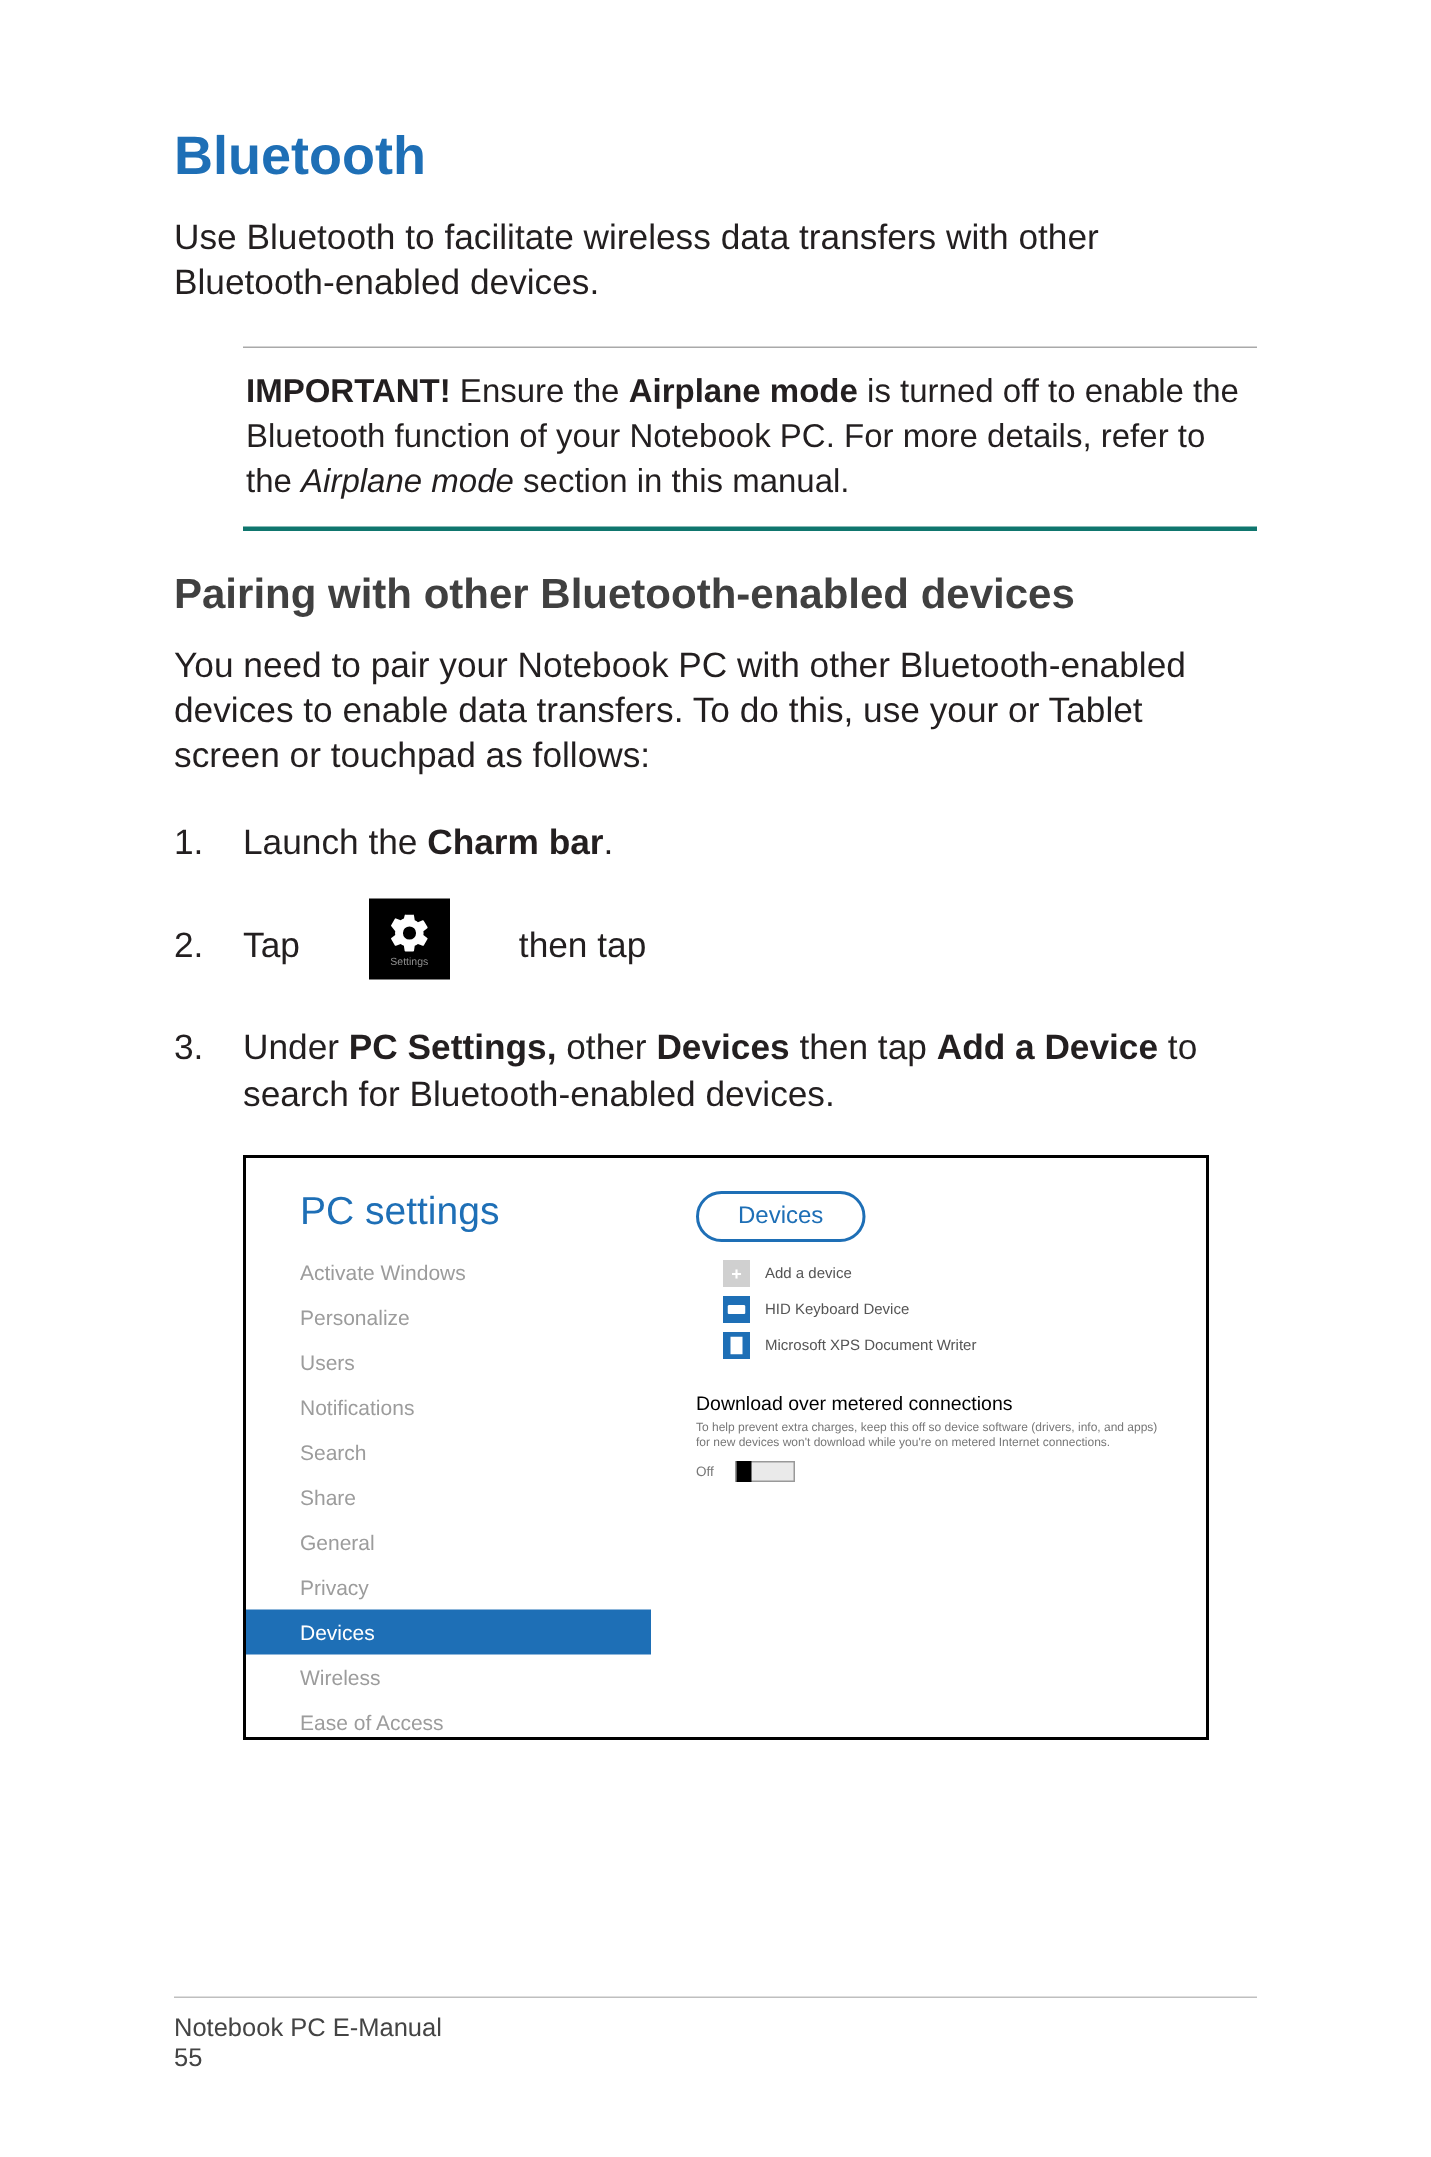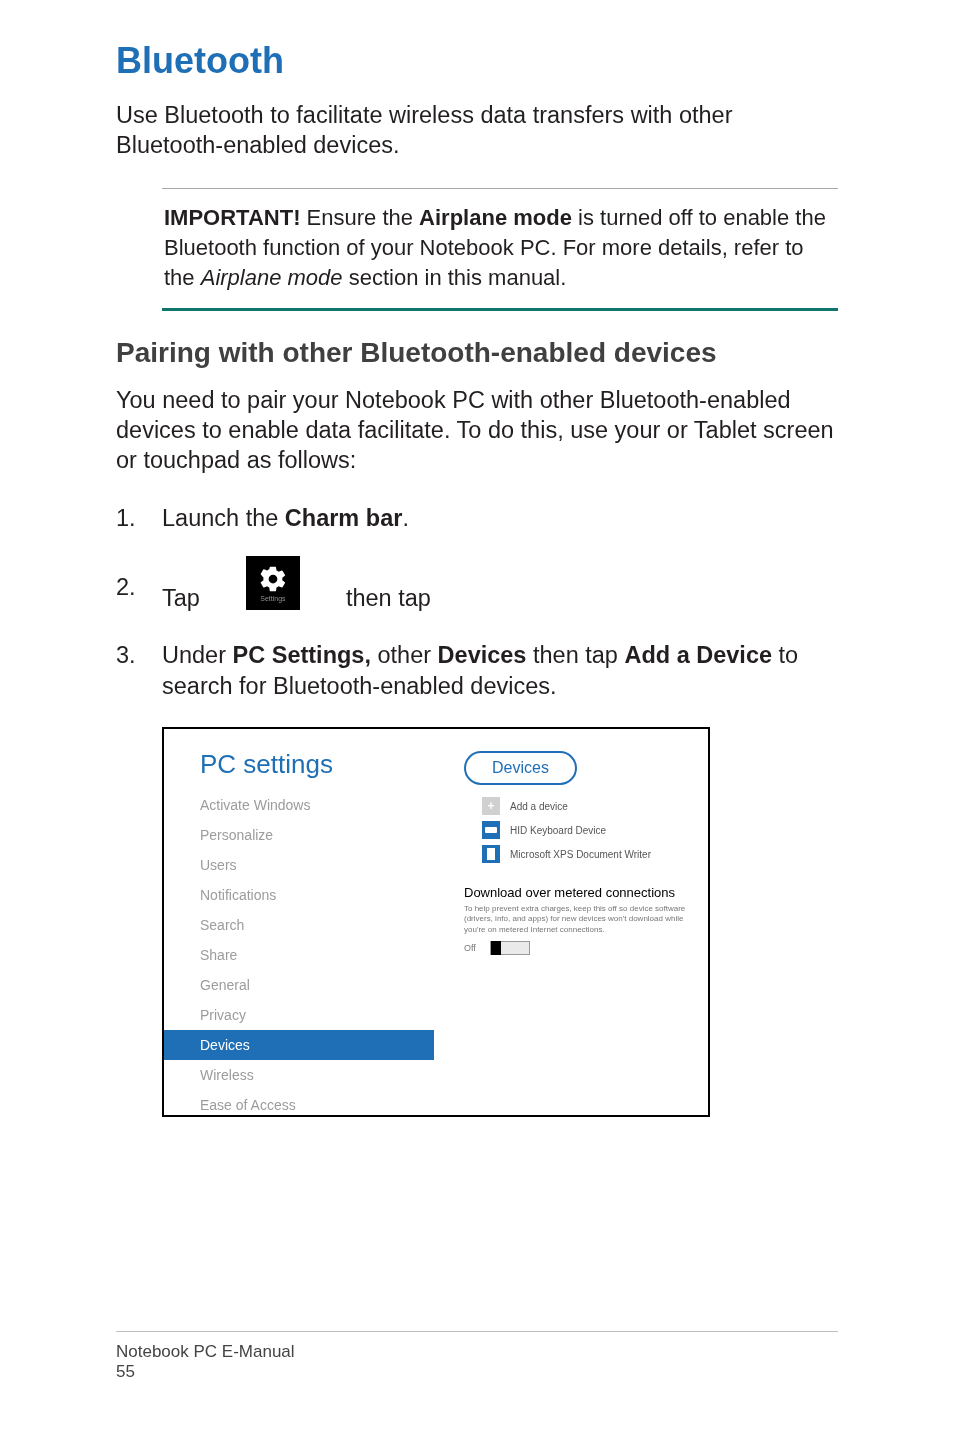--- a/index.html
+++ b/index.html
@@ -1,34 +1,34 @@
 <!DOCTYPE html>
 <html><head>
 <meta charset="utf-8">
 <style>
   * { box-sizing: border-box; margin: 0; padding: 0; }
   html, body { width: 954px; height: 1438px; background: #fff; font-family: "Segoe UI", "Myriad Pro", Arial, sans-serif; color: #231f20; }
-  .page { padding: 40px 116px 0 116px; position: relative; height: 100%; }
+  .page { padding: 83px 116px 0 116px; position: relative; height: 100%; }
   .h1 { color: #1e6fb6; font-weight: 700; font-size: 36px; margin-bottom: 18px; }
   .p { font-size: 23.5px; line-height: 1.28; margin-bottom: 28px; }
   .note-box { margin: 0 0 26px 46px; border-top: 1px solid #a9a9a9; border-bottom: 3px solid #0f766e; padding: 14px 2px 16px 2px; font-size: 22px; line-height: 1.35; }
   .note-box .important { font-weight: 700; }
   .note-box .airplane-bold { font-weight: 700; }
   .note-box .airplane-ital { font-style: italic; }
   .h2 { color: #404040; font-weight: 700; font-size: 28px; margin-bottom: 16px; }
   ol.steps { list-style: none; counter-reset: step; margin-top: 10px; }
   ol.steps > li { font-size: 23.5px; line-height: 1.3; margin-bottom: 26px; display: flex; align-items: flex-start; }
   ol.steps > li .num { width: 46px; flex: 0 0 46px; }
   ol.steps > li .body { flex: 1; }
   .bold { font-weight: 700; }
   .settings-charm { display: inline-flex; flex-direction: column; align-items: center; justify-content: center; width: 54px; height: 54px; background: #000; color: #fff; vertical-align: middle; margin: 0 6px; position: relative; top: -4px; }
   .settings-charm svg { width: 30px; height: 30px; }
   .settings-charm .lbl { font-size: 7px; line-height: 1; margin-top: 1px; color: #8f8f8f; }
 
-  .screenshot { width: 548px; height: 390px; border: 2px solid #000; margin: 18px 0 0 46px; position: relative; background: #fff; overflow: hidden; }
+  .screenshot { width: 644px; height: 390px; border: 2px solid #000; margin: 18px 0 0 46px; position: relative; background: #fff; overflow: hidden; }
   .ss-left { position: absolute; left: 0; top: 0; bottom: 0; width: 270px; background: #fff; }
   .ss-left .title { color: #1e6fb6; font-size: 26px; font-weight: 300; padding: 20px 0 8px 36px; }
   .ss-nav { list-style: none; padding: 2px 0 0 36px; }
   .ss-nav li { font-size: 14px; color: #9c9c9c; padding: 7px 0; }
   .ss-nav li.selected { background: #1e6fb6; color: #fff; margin-left: -36px; padding-left: 36px; padding-right: 10px; }
 
   .ss-right { position: absolute; left: 300px; top: 22px; right: 14px; }
   .dev-bubble { display: inline-block; border: 2px solid #1e6fb6; border-radius: 22px; padding: 6px 26px; font-size: 16px; color: #1e6fb6; font-weight: 400; filter: blur(.3px); }
   .dev-list { margin-top: 12px; }
   .dev-row { display: flex; align-items: center; gap: 10px; margin: 4px 0 6px 18px; }
@@ -54,32 +54,32 @@
   <h2 class="h1">Bluetooth</h2>
 
   <p class="p">Use Bluetooth to facilitate wireless data transfers with other Bluetooth-enabled devices.</p>
 
   <div class="note-box">
     <span class="important">IMPORTANT!</span><span> Ensure the </span><span class="airplane-bold">Airplane mode</span><span> is turned off to enable the Bluetooth function of your Notebook PC. For more details, refer to the </span><span class="airplane-ital">Airplane mode</span><span> section in this manual.</span>
   </div>
 
   <h3 class="h2">Pairing with other Bluetooth-enabled devices</h3>
 
-  <p class="p">You need to pair your Notebook PC with other Bluetooth-enabled devices to enable data facilitate. To do this, use your or Tablet screen or touchpad as follows:</p>
+  <p class="p">You need to pair your Notebook PC with other Bluetooth-enabled devices to enable data transfers. To do this, use your or Tablet screen or touchpad as follows:</p>
 
   <ol class="steps">
     <li>
       <span class="num">1.</span>
       <span class="body">
         <span>Launch the </span><span class="bold">Charm bar</span><span>.</span>
       </span>
     </li>
     <li style="align-items:center;">
       <span class="num">2.</span>
-      <span class="body" style="display:flex;align-items:flex-end;flex-wrap:wrap;gap:40px;">
+      <span class="body" style="display:flex;align-items:center;flex-wrap:wrap;gap:40px;">
         <span>Tap </span>
         <span class="settings-charm">
           <svg viewBox="0 0 24 24">
               <path fill="#fff" d="M19.4 13a7.5 7.5 0 0 0 .1-1 7.5 7.5 0 0 0-.1-1l2.1-1.6a.5.5 0 0 0 .1-.6l-2-3.4a.5.5 0 0 0-.6-.2l-2.5 1a7.3 7.3 0 0 0-1.7-1l-.4-2.6a.5.5 0 0 0-.5-.4h-4a.5.5 0 0 0-.5.4L9 4.2a7.3 7.3 0 0 0-1.7 1l-2.5-1a.5.5 0 0 0-.6.2l-2 3.4a.5.5 0 0 0 .1.6L4.4 11a7.5 7.5 0 0 0-.1 1 7.5 7.5 0 0 0 .1 1l-2.1 1.6a.5.5 0 0 0-.1.6l2 3.4a.5.5 0 0 0 .6.2l2.5-1a7.3 7.3 0 0 0 1.7 1l.4 2.6a.5.5 0 0 0 .5.4h4a.5.5 0 0 0 .5-.4l.4-2.6a7.3 7.3 0 0 0 1.7-1l2.5 1a.5.5 0 0 0 .6-.2l2-3.4a.5.5 0 0 0-.1-.6Zm-7.4 2.5A3.5 3.5 0 1 1 15.5 12 3.5 3.5 0 0 1 12 15.5Z"></path>
             </svg>
           <span class="lbl">Settings</span>
         </span>
         <span> then tap </span>
       </span>
     </li>

